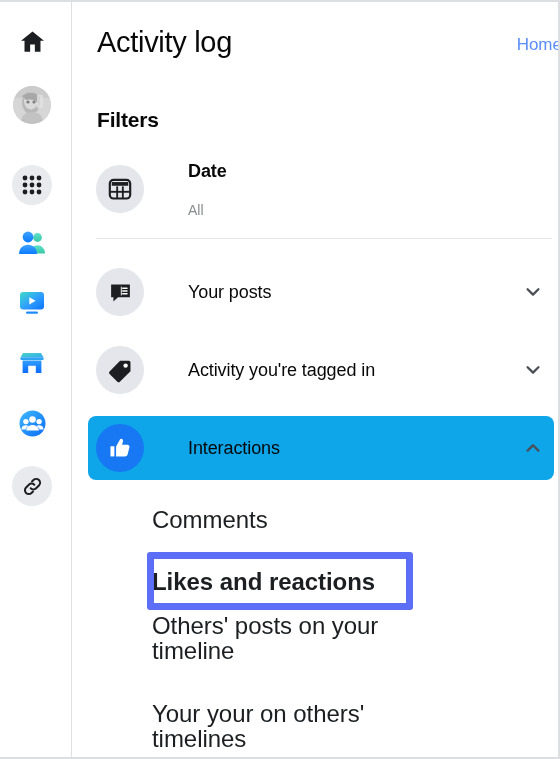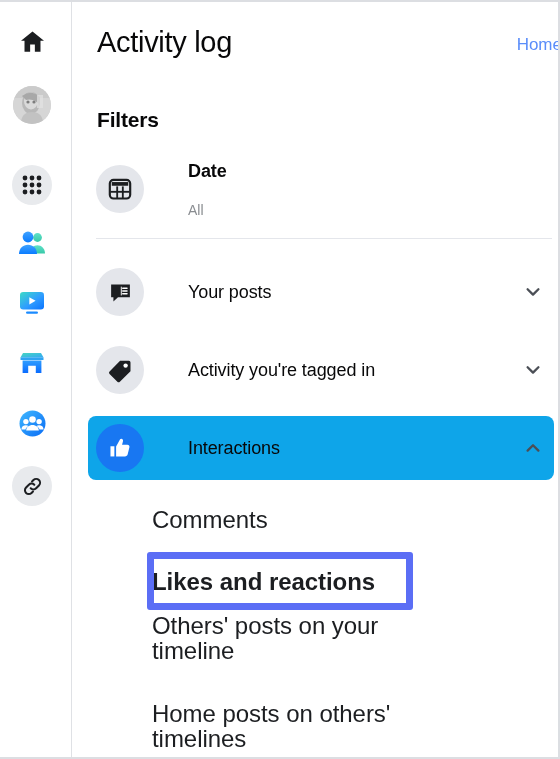--- a/index.html
+++ b/index.html
@@ -433,18 +433,18 @@
         </svg>
       </span>
     </div>
 
     <div class="subitem" style="top:505px;">Comments</div>
 
     <div class="subitem" style="top:567px;font-weight:bold;">Likes and reactions</div>
 
     <div class="subitem" style="top:611px; width:250px;">Others' posts on your timeline</div>
 
-    <div class="subitem" style="top:699px; width:250px;">Home posts on others' timelines</div>
+    <div class="subitem" style="top:699px; width:250px;">Your your on others' timelines</div>
   </div>
 
   <div class="highlight-box"></div>
 
 </div>
 
 </body></html>

